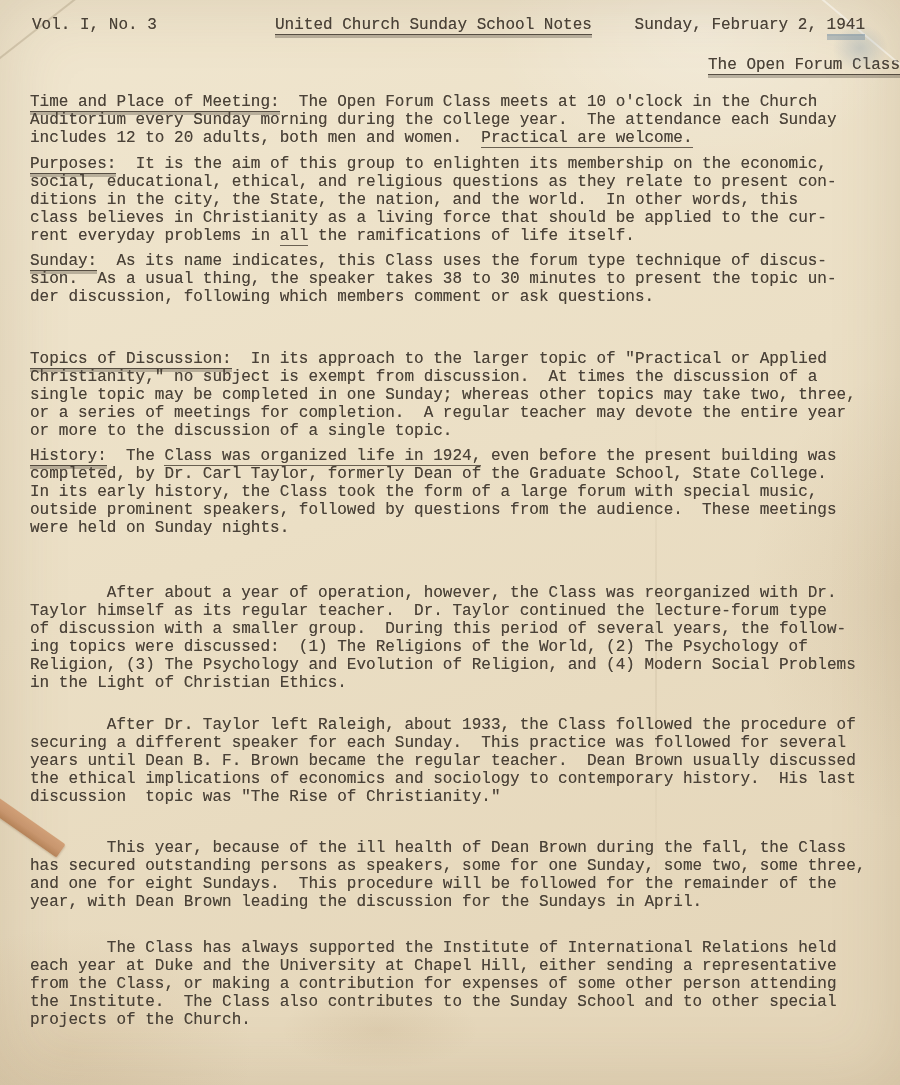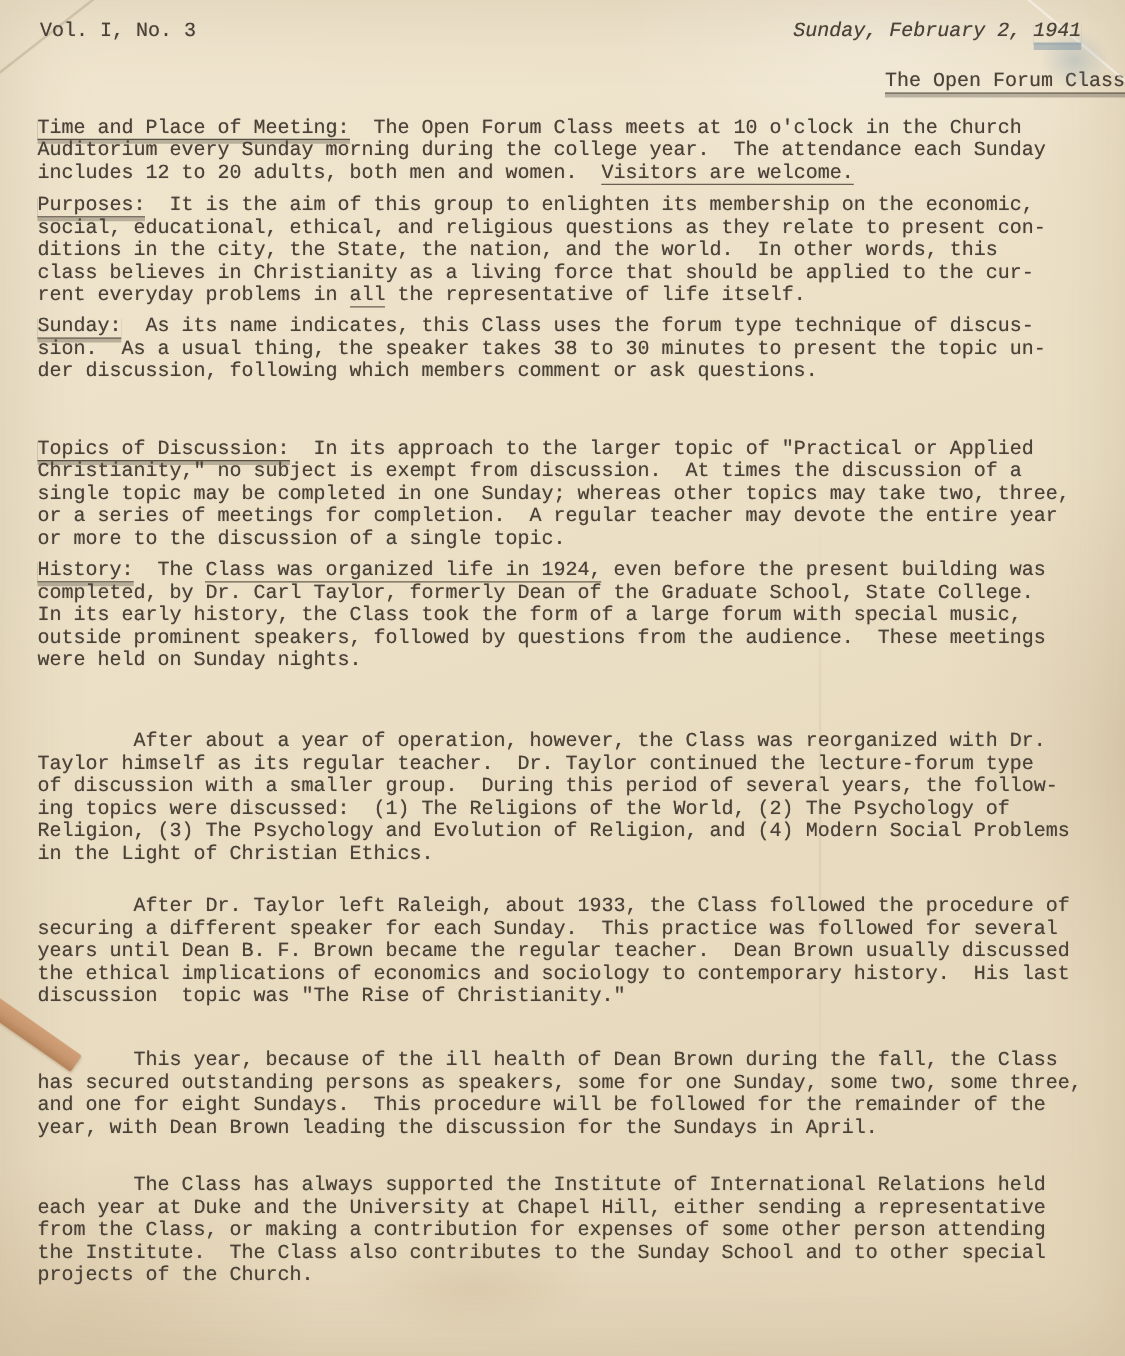--- a/index.html
+++ b/index.html
@@ -19,21 +19,21 @@
     box-shadow: inset 0 0 70px rgba(120,95,55,0.18);
     font-size: 16px; line-height: 18px;
     text-shadow: 0 0 0.6px rgba(60,50,40,0.55);
   }
   
   .hdr { position: relative; height: 18px; }
   .vol { position: absolute; left: 32px; top: 0; white-space: pre; }
   .masthead { position: absolute; left: 275px; top: 0; white-space: pre;
     border-bottom: 1px solid rgba(60,52,42,0.85);
     box-shadow: 0 3px 0 rgba(60,52,42,0.30); }
-  .date { position: absolute; right: 35px; top: 0; white-space: pre; font-style: italic; }
+  .date { position: absolute; right: 35px; top: 0; white-space: pre; }
   .year-mark {
     border-bottom: 2px solid rgba(100,130,155,0.50);
     box-shadow: 0 4px 0 rgba(100,130,155,0.40);
   }
   .subtitle-row { text-align: right; margin-top: 22px; height: 18px; margin-left: 17px; }
   .subtitle { display: inline-block; white-space: pre;
     border-bottom: 1px solid rgba(60,52,42,0.85);
     box-shadow: 0 3px 0 rgba(60,52,42,0.30); }
   
   .doc-body { margin: 19px 10px 0 30px; }
@@ -79,36 +79,37 @@
 
   <div class="crease-top-left"></div>
   <div class="crease-top-right"></div>
   <div class="crease-vertical"></div>
   <div class="stain-bottom"></div>
   <div class="blue-smudge"></div>
   <div class="tape"></div>
 
   <div class="hdr">
     <span class="vol">Vol. I, No. 3</span>
+    <span class="masthead">United Church Sunday School Notes</span>
     <span class="date"><span>Sunday, February 2, </span><span class="year-mark">1941</span></span>
   </div>
 
   <div class="subtitle-row">
     <span class="subtitle">The Open Forum Class</span>
   </div>
 
   <div class="doc-body">
       <p class="para" style="margin-top: 11px;"><span class="seg-heading">Time and Place of Meeting:</span><span>  The Open Forum Class meets at 10 o'clock in the Church
 Auditorium every Sunday morning during the college year.  The attendance each Sunday
-includes 12 to 20 adults, both men and women.  </span><span class="seg-underline">Visitors are welcome.</span></p>
+includes 12 to 20 adults, both men and women.  </span><span class="seg-underline">Practical are welcome.</span></p>
       <p class="para" style="margin-top: 8px;"><span class="seg-heading">Purposes:</span><span>  It is the aim of this group to enlighten its membership on the economic,
 social, educational, ethical, and religious questions as they relate to present con-
 ditions in the city, the State, the nation, and the world.  In other words, this
 class believes in Christianity as a living force that should be applied to the cur-
-rent everyday problems in </span><span class="seg-underline">all</span><span> the representative of life itself.</span></p>
+rent everyday problems in </span><span class="seg-underline">all</span><span> the ramifications of life itself.</span></p>
       <p class="para" style="margin-top: 7px;"><span class="seg-heading">Sunday:</span><span>  As its name indicates, this Class uses the forum type technique of discus-
 sion.  As a usual thing, the speaker takes 38 to 30 minutes to present the topic un-
 der discussion, following which members comment or ask questions.</span></p>
       <p class="para" style="margin-top: 44px;"><span class="seg-heading">Topics of Discussion:</span><span>  In its approach to the larger topic of "Practical or Applied
 Christianity," no subject is exempt from discussion.  At times the discussion of a
 single topic may be completed in one Sunday; whereas other topics may take two, three,
 or a series of meetings for completion.  A regular teacher may devote the entire year
 or more to the discussion of a single topic.</span></p>
       <p class="para" style="margin-top: 7px;"><span class="seg-heading">History:</span><span>  The </span><span class="seg-underline">Class was organized life in 1924,</span><span> even before the present building was
 completed, by Dr. Carl Taylor, formerly Dean of the Graduate School, State College.

